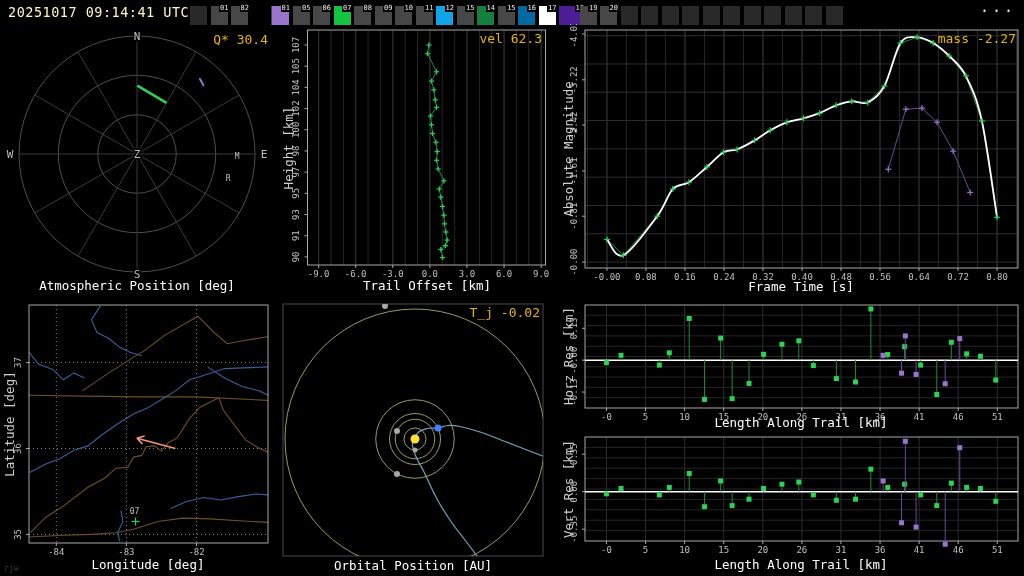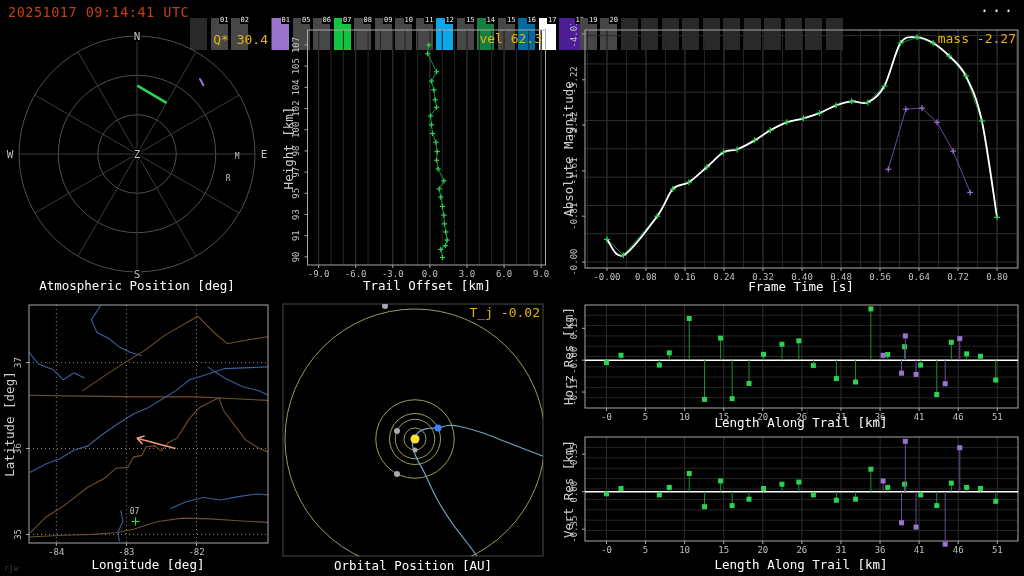--- a/index.html
+++ b/index.html
@@ -1,21 +1,21 @@
 <!DOCTYPE html>
 <html><head>
 <meta charset="utf-8">
 <style>
   html,body{margin:0;padding:0;background:#000;}
   #app{position:relative;width:1024px;height:576px;background:#000;overflow:hidden;
        font-family:"DejaVu Sans Mono",monospace;color:#ddd;}
   #topbar{position:absolute;left:0;top:0;width:1024px;height:24px;}
-  #clock{position:absolute;left:8px;top:4px;font-size:13.5px;letter-spacing:.5px;color:#c2410c;white-space:pre;}
+  #clock{position:absolute;left:8px;top:4px;font-size:13.5px;letter-spacing:.5px;color:#fef9c3;white-space:pre;}
   #frames{position:absolute;left:190px;top:6px;height:16px;}
-  .frame{position:absolute;top:12px;width:17px;height:32px;text-decoration:underline;}
+  .frame{position:absolute;top:0;width:17px;height:19px;text-decoration:underline;}
   .frame .num{position:absolute;top:-2px;right:-2px;font-size:7px;line-height:8px;color:#f2f2f2;background:#000;padding:0 1px;}
   #overflow{position:absolute;right:8px;top:2px;font-size:15px;letter-spacing:3px;color:#e8e8e8;cursor:pointer;}
   .panel{position:absolute;}
   .panel svg{position:absolute;left:0;top:0;}
   .ttl{position:absolute;font-size:13px;color:#eab308;white-space:pre;}
   .cap{position:absolute;font-size:12.5px;color:#ffffff;white-space:nowrap;transform:translateX(-50%);}
   .ylab{position:absolute;font-size:12.5px;color:#cfcfcf;white-space:nowrap;transform:translate(-50%,-50%) rotate(-90deg);}
   #watermark{position:absolute;left:4px;bottom:3px;font-size:8px;color:#3b3b3b;}
   text{font-family:"DejaVu Sans Mono",monospace;fill:#c0c0c0;}
 </style>

